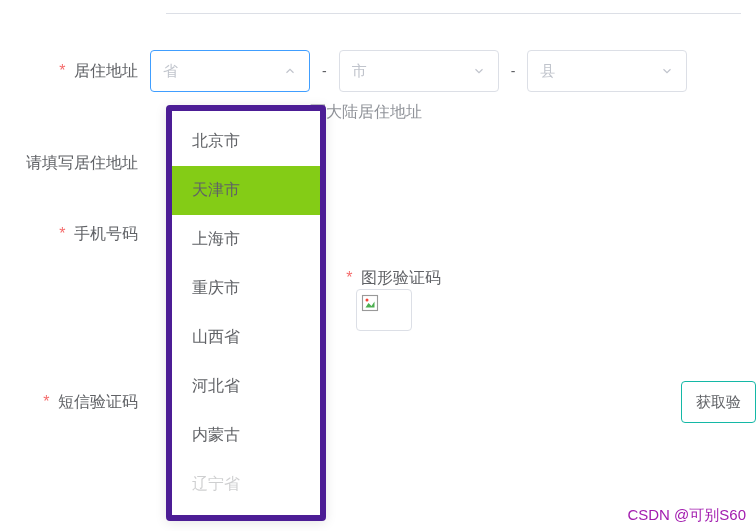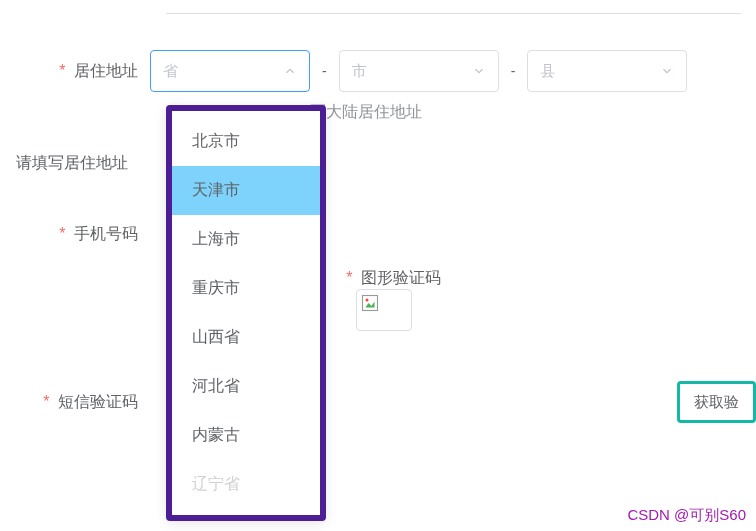--- a/index.html
+++ b/index.html
@@ -101,21 +101,21 @@
       background: #c0c4cc;
       border-radius: 3px;
     }
     .dropdown-item {
       padding: 14px 20px;
       color: #606266;
       cursor: pointer;
       font-size: 16px;
     }
     .dropdown-item.hover {
-      background: #7dd3fc;
+      background: #84cc16;
     }
     .top-input-bar {
       margin-left: 166px;
       margin-top: 0;
       height: 14px;
       border-bottom: 1px solid #dcdfe6;
       width: 575px;
       margin-bottom: 36px;
     }
     .captcha-box {
@@ -128,21 +128,21 @@
       align-items: flex-start;
       justify-content: flex-start;
       padding: 4px;
     }
     .broken-img-icon {
       width: 18px;
       height: 18px;
     }
     .sms-button {
       height: 42px;
-      border: 3px solid #14b8a6;
+      border: 1px solid #14b8a6;
       border-radius: 4px;
       padding: 0 14px;
       display: flex;
       align-items: center;
       margin-left: 12px;
       cursor: pointer;
       background: #fff;
       color: #606266;
       font-size: 15px;
       white-space: nowrap;
@@ -188,21 +188,21 @@
       <svg class="chevron" viewBox="0 0 24 24" fill="none" stroke="currentColor" stroke-width="2">
           <polyline points="6 9 12 15 18 9"></polyline>
         </svg>
     </div>
   </div>
 </div>
 
 <div class="hint-row">写大陆居住地址</div>
 
 <div class="form-row" style="margin-bottom:50px;">
-  <div class="label" style="width:150px; text-align:left; padding-left:16px;">
+  <div class="label" style="width:150px; text-align:right; padding-left:16px;">
     <span>请填写居住地址</span>
   </div>
 </div>
 
 <div class="form-row" style="margin-bottom:23px;">
   <div class="label">
     <span class="required">*</span>
     <span>手机号码</span>
   </div>
 </div>

